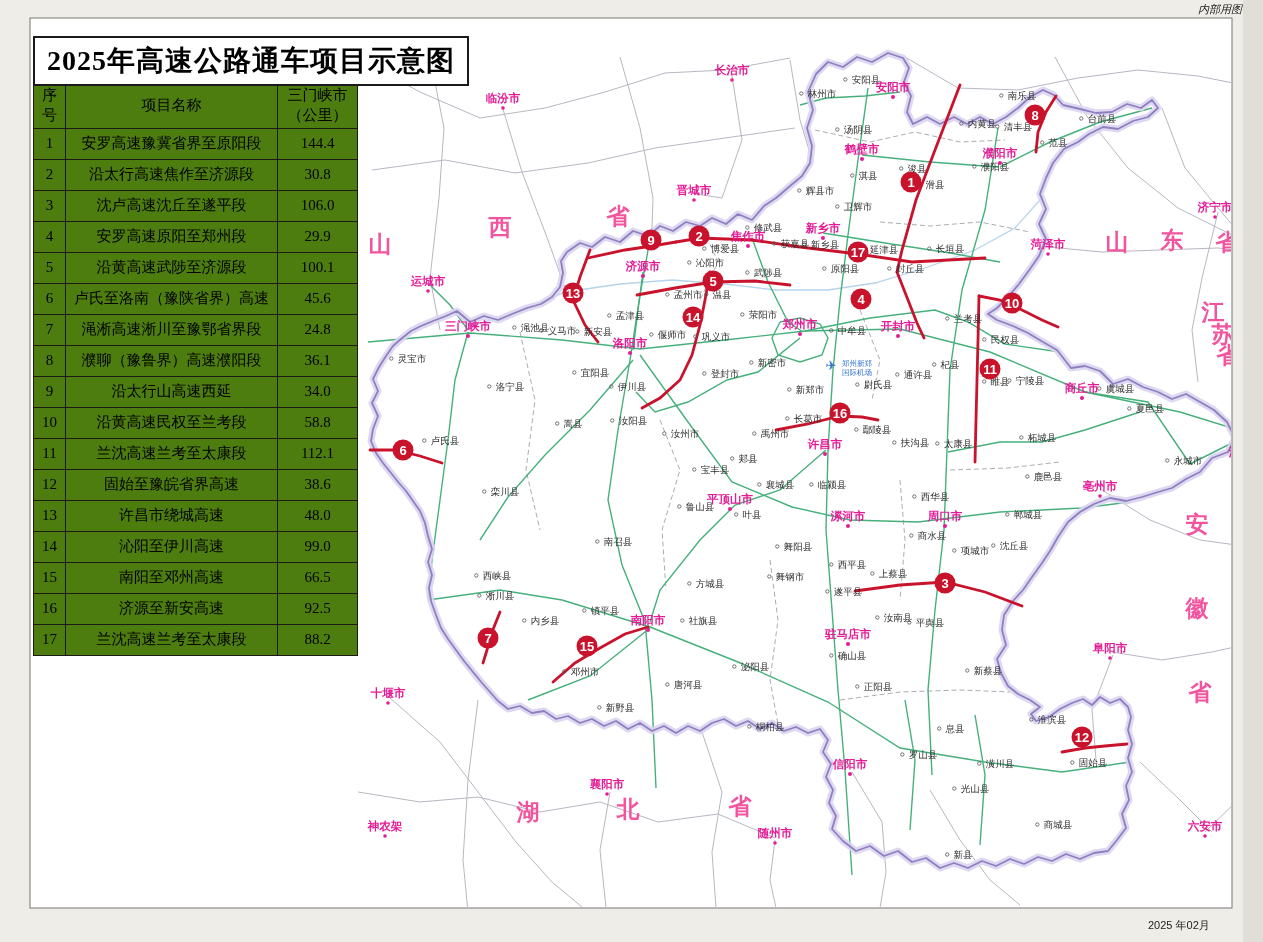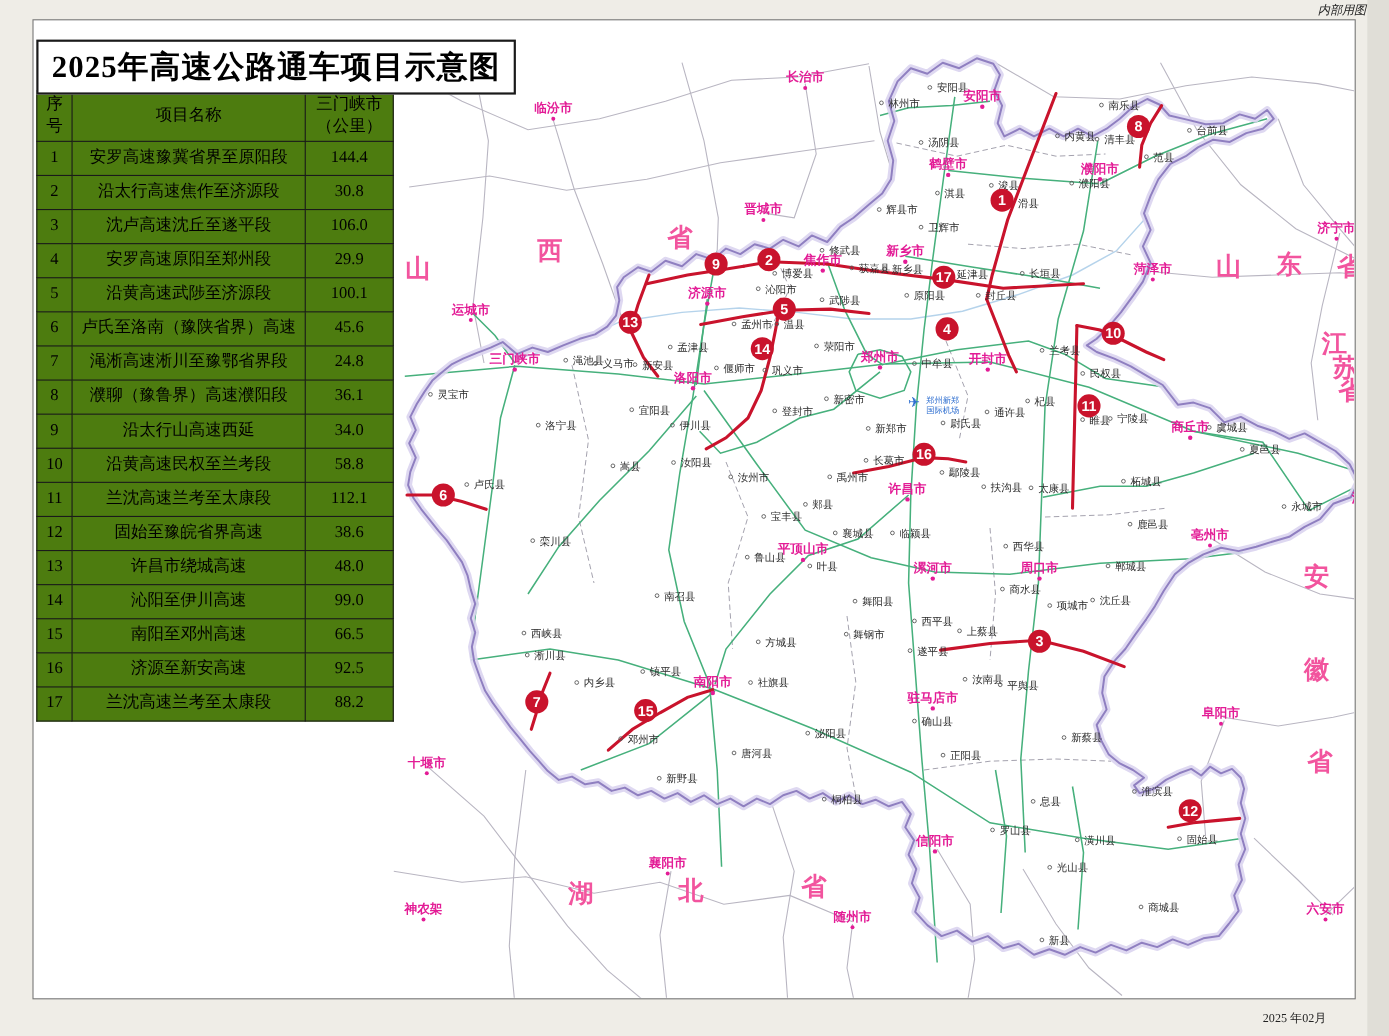--- a/index.html
+++ b/index.html
@@ -6,21 +6,21 @@
   body{
     width:1263px;height:942px;position:relative;overflow:hidden;
     background:#efede7;
     font-family:"Liberation Serif","DejaVu Serif",serif;
   }
   #edge-strip{position:absolute;right:0;top:0;width:20px;height:942px;background:#e0ded7;}
   #map-svg{position:absolute;left:0;top:0;}
   #corner-note{position:absolute;left:1198px;top:2px;font-size:11px;color:#222;
     font-family:"Liberation Sans","DejaVu Sans",sans-serif;font-style:italic;}
   #date-note{position:absolute;left:1148px;top:918px;font-size:11px;color:#222;
-    font-family:Liberation Serif, serif;}
+    font-family:Liberation Sans, sans-serif;}
   #title-box{
     position:absolute;left:33px;top:36px;background:#fff;border:2px solid #1a1a1a;
     padding:4px 12px;font-size:28px;font-weight:bold;color:#000;letter-spacing:1px;
     white-space:nowrap;z-index:5;
   }
   #project-table{
     position:absolute;left:33px;top:82px;z-index:4;background:#4d7c0f;
     border-collapse:collapse;table-layout:fixed;
   }
   #project-table th,#project-table td{

